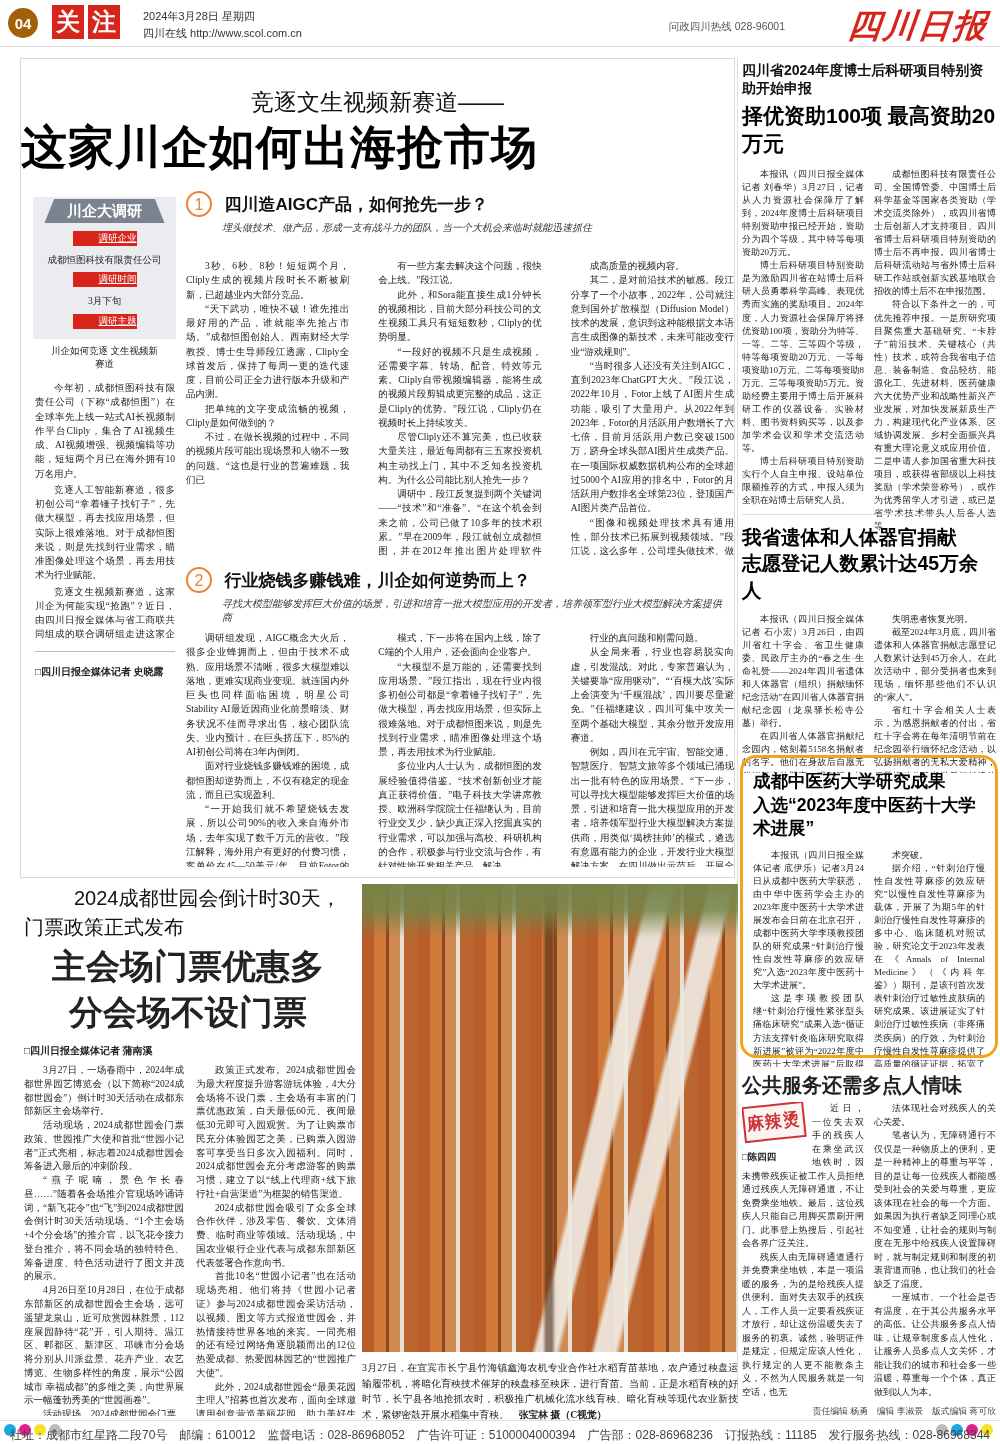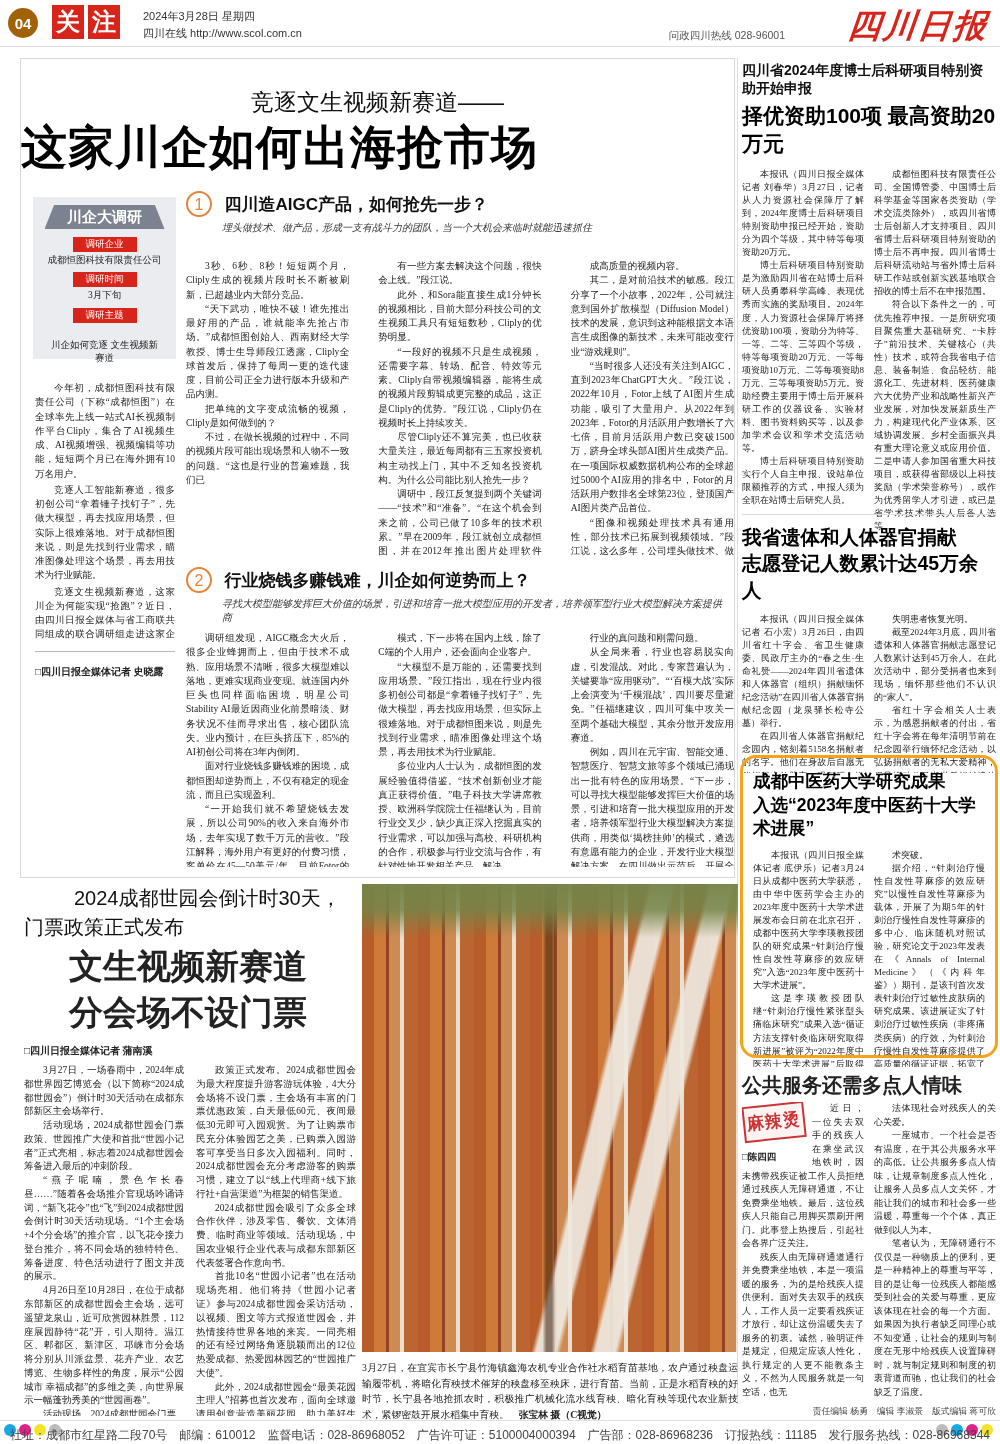--- a/index.html
+++ b/index.html
@@ -4,33 +4,33 @@
 <style>
   * { box-sizing: border-box; margin: 0; padding: 0; }
   html,body { width:1000px; }
   body { font-family:"Liberation Sans", sans-serif; background:#fff; color:#222; position:relative; width:1000px; height:1444px; overflow:hidden; }
 
   
   .hdr-line { position:absolute; left:0; top:46px; width:1000px; border-top:1px solid #ddd; }
   .pageno { position:absolute; left:8px; top:8px; width:30px; height:30px; background:#a16207; color:#fff; border-radius:50%; font-size:15px; font-weight:bold; display:flex; align-items:center; justify-content:center; }
   .secbox { position:absolute; top:5px; width:32px; height:34px; background:#d8251c; color:#fff; font-size:24px; font-weight:bold; display:flex; align-items:center; justify-content:center; }
   .hdr-date { position:absolute; left:143px; top:8px; font-size:11px; color:#333; line-height:1.5; }
-  .hotline { position:absolute; right:215px; top:29px; font-size:10.5px; color:#555; }
+  .hotline { position:absolute; right:215px; top:20px; font-size:10.5px; color:#555; }
   .masthead { position:absolute; right:12px; top:4px; font-family:"DejaVu Serif", serif; font-style:italic; font-weight:bold; font-size:33px; color:#d8251c; letter-spacing:2px; transform:skewX(-6deg); }
 
   
   .main-box { position:absolute; left:20px; top:58px; width:715px; height:820px; border:1px solid #d9d9d9; }
   .vrule { position:absolute; left:737px; top:58px; height:1346px; border-left:1px solid #ddd; }
   .kicker1 { position:absolute; left:0; top:28px; width:100%; text-align:center; font-size:23px; color:#111; font-weight:500; }
   .headline1 { position:absolute; left:0; top:58px; width:100%; font-size:46px; font-weight:bold; color:#000; letter-spacing:1px; }
 
   
-  .rbox { position:absolute; left:12px; top:138px; width:143px; height:162px; background:#eaecef; padding-top:6px; }
+  .rbox { position:absolute; left:12px; top:138px; width:143px; height:142px; background:#eaecef; }
   .rbox-banner { margin:2px auto 8px; width:120px; height:24px; background:#7b8290; color:#fff; font-size:15px; font-weight:bold; text-align:center; line-height:24px; clip-path:polygon(8% 0,92% 0,100% 100%,0 100%); }
-  .rtag { display:block; margin:5px auto 2px; width:64px; background:#d8251c; color:#fff; font-size:9.5px; text-align:center; padding:1px 0; }
+  .rtag { display:block; margin:5px auto 8px; width:64px; background:#d8251c; color:#fff; font-size:9.5px; text-align:right; padding:1px 0;text-decoration:underline; }
   .rval { display:block; text-align:center; font-size:9.5px; font-family:"Liberation Serif", serif; color:#222; line-height:1.4; }
   .intro { position:absolute; left:14px; top:322px; width:140px; height:262px; overflow:hidden; font-family:"Liberation Serif", serif; font-size:9.5px; line-height:1.5; }
   .intro p { text-indent:2em; text-align:justify; margin-bottom:2px; }
   .byline1 { position:absolute; left:14px; top:592px; width:140px; border-top:1px solid #bbb; padding-top:13px; font-size:10px; font-weight:bold; font-family:"Liberation Serif", serif; }
 
   
   .sec-head { position:absolute; left:165px; width:545px; }
   .sec-circle { display:inline-block; width:26px; height:26px; border:2px solid #e8833a; border-radius:50%; color:#e8833a; font-size:16px; text-align:center; line-height:23px; vertical-align:middle; }
   .sec-title { display:inline-block; margin-left:8px; font-size:17px; font-weight:bold; color:#111; vertical-align:middle; }
   .sec-sub { margin:4px 0 0 36px; font-family:"Liberation Serif", serif; font-style:italic; font-size:10px; color:#333; }
@@ -228,28 +228,28 @@
 <div class="mala-cols">
   <div class="col">
     <div class="seal-wrap">
       <span class="seal">麻辣烫</span>
       <span class="mala-by">□陈四四</span>
     </div>
     <span><p>近日，一位失去双手的残疾人在乘坐武汉地铁时，因未携带残疾证被工作人员拒绝通过残疾人无障碍通道，不让免费乘坐地铁。最后，这位残疾人只能自己用脚买票刷开闸门。此事登上热搜后，引起社会各界广泛关注。</p><p>残疾人由无障碍通道通行并免费乘坐地铁，本是一项温暖的服务，为的是给残疾人提供便利。面对失去双手的残疾人，工作人员一定要看残疾证才放行，却让这份温暖失去了服务的初衷。诚然，验明证件是规定，但规定应该人性化，执行规定的人更不能教条主义，不然为人民服务就是一句空话，也无</p></span>
   </div>
   <div class="col">
       <p>法体现社会对残疾人的关心关爱。</p>
+      <p>笔者认为，无障碍通行不仅仅是一种物质上的便利，更是一种精神上的尊重与平等，目的是让每一位残疾人都能感受到社会的关爱与尊重，更应该体现在社会的每一个方面。如果因为执行者缺乏同理心或不知变通，让社会的规则与制度在无形中给残疾人设置障碍时，就与制定规则和制度的初衷背道而驰，也让我们的社会缺乏了温度。</p>
       <p>一座城市、一个社会是否有温度，在于其公共服务水平的高低。让公共服务多点人情味，让规章制度多点人性化，让服务人员多点人文关怀，才能让我们的城市和社会多一些温暖，尊重每一个个体，真正做到以人为本。</p>
-      <p>笔者认为，无障碍通行不仅仅是一种物质上的便利，更是一种精神上的尊重与平等，目的是让每一位残疾人都能感受到社会的关爱与尊重，更应该体现在社会的每一个方面。如果因为执行者缺乏同理心或不知变通，让社会的规则与制度在无形中给残疾人设置障碍时，就与制定规则和制度的初衷背道而驰，也让我们的社会缺乏了温度。</p>
     </div>
 </div>
 
 <div class="expo-kicker">2024成都世园会倒计时30天，门票政策正式发布</div>
 <div class="expo-head">
-  <div>文生视频新赛道</div>
+  <div>主会场门票优惠多</div>
   <div>分会场不设门票</div>
 </div>
 <div class="expo-by">□四川日报全媒体记者 蒲南溪</div>
 <div class="expo-cols">
   <div class="col">
       <p>3月27日，一场春雨中，2024年成都世界园艺博览会（以下简称“2024成都世园会”）倒计时30天活动在成都东部新区主会场举行。</p>
       <p>活动现场，2024成都世园会门票政策、世园推广大使和首批“世园小记者”正式亮相，标志着2024成都世园会筹备进入最后的冲刺阶段。</p>
       <p>“燕子呢喃，景色乍长春昼……”随着各会场推介官现场吟诵诗词，“新飞花令”也“飞”到2024成都世园会倒计时30天活动现场。“1个主会场+4个分会场”的推介官，以飞花令接力登台推介，将不同会场的独特特色、筹备进度、特色活动进行了图文并茂的展示。</p>
       <p>4月26日至10月28日，在位于成都东部新区的成都世园会主会场，远可遥望龙泉山，近可欣赏园林胜景，112座展园静待“花”开，引人期待。温江区、郫都区、新津区、邛崃市分会场将分别从川派盆景、花卉产业、农艺博览、生物多样性的角度，展示“公园城市 幸福成都”的多维之美，向世界展示一幅蓬勃秀美的“世园画卷”。</p>
       <p>活动现场，2024成都世园会门票</p>

